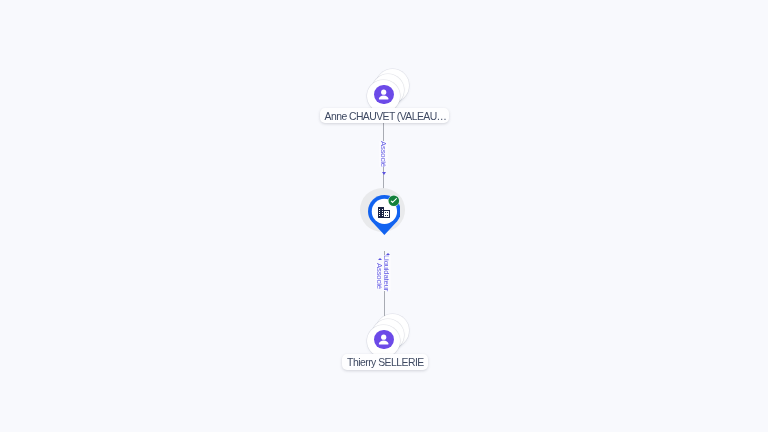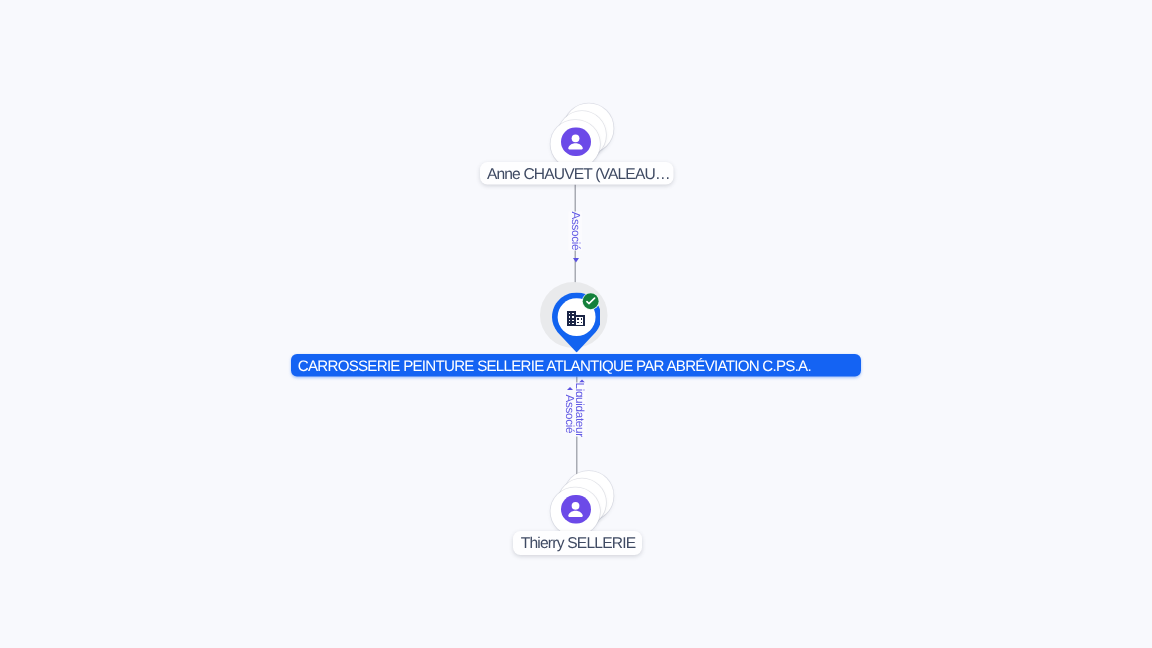--- a/index.html
+++ b/index.html
@@ -97,21 +97,20 @@
       </g>
     </svg>
   </div>
   <div style="position:absolute;left:388.3px;top:195.3px;">
     <svg width="11.6" height="11.6" viewBox="0 0 116 116">
       <circle cx="58" cy="58" r="58" fill="#eaf7ee"></circle>
       <circle cx="58" cy="58" r="53" fill="#14803b"></circle>
       <path d="M33 60.5l12.8 13.2L84 37" stroke="#ffffff" stroke-width="11" fill="none" stroke-linecap="round" stroke-linejoin="round"></path>
     </svg>
   </div>
-  <div class="clabel" style="left:194.4px;top:235.7px;">CARROSSERIE PEINTURE SELLERIE ATLANTIQUE PAR ABRÉVIATION C.PS.A.</div>
 
   <div class="person" style="left:367.4px;top:324.8px;">
     <div class="pcard" style="left:8.7px;top:-10.4px;"></div>
     <div class="pcard" style="left:4.6px;top:-6.3px;"></div>
     <div class="pcard" style="left:0;top:0;"></div>
     <div class="pavatar">
       <svg width="19.4" height="19.4" viewBox="0 0 194 194">
           <g fill="#ffffff">
         <circle cx="97" cy="72" r="26"></circle>
         <path d="M97 105c-25 0-45.5 15.5-48.5 32.5-.8 4.5 2.6 8.5 7.2 8.5h82.6c4.6 0 8-4 7.2-8.5-3-17-23.5-32.5-48.5-32.5z"></path>

